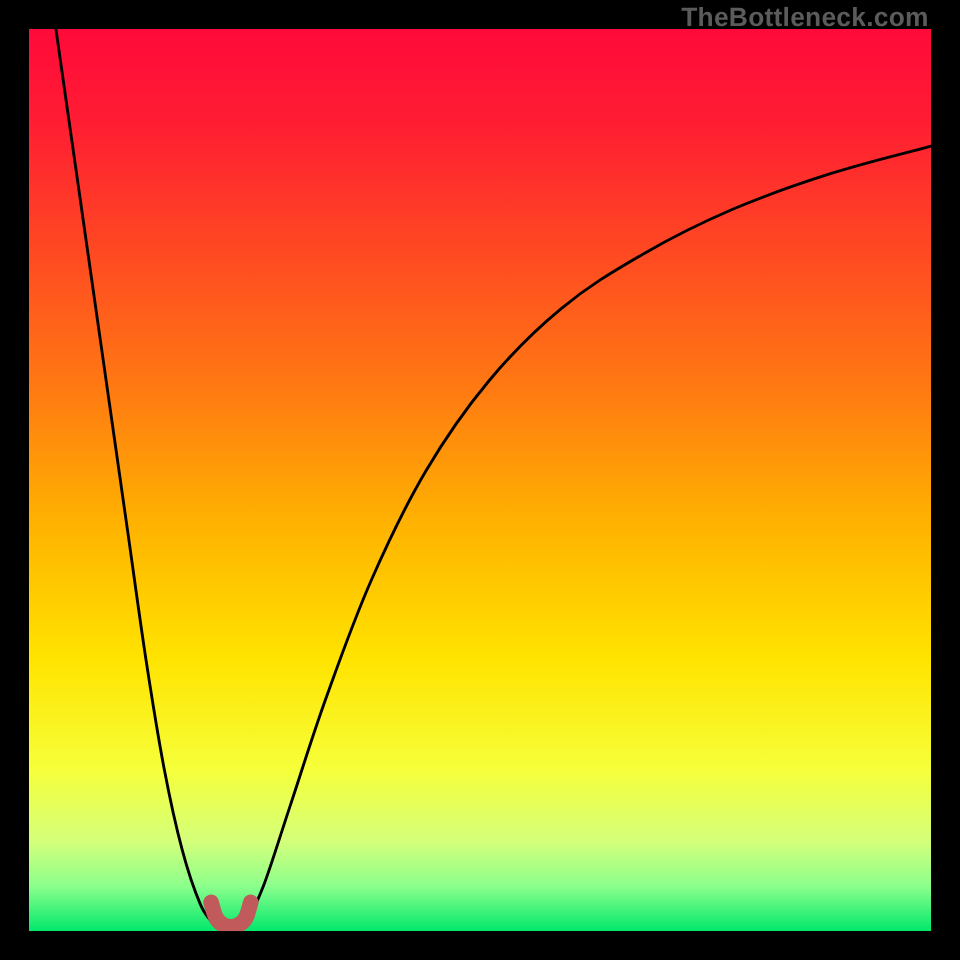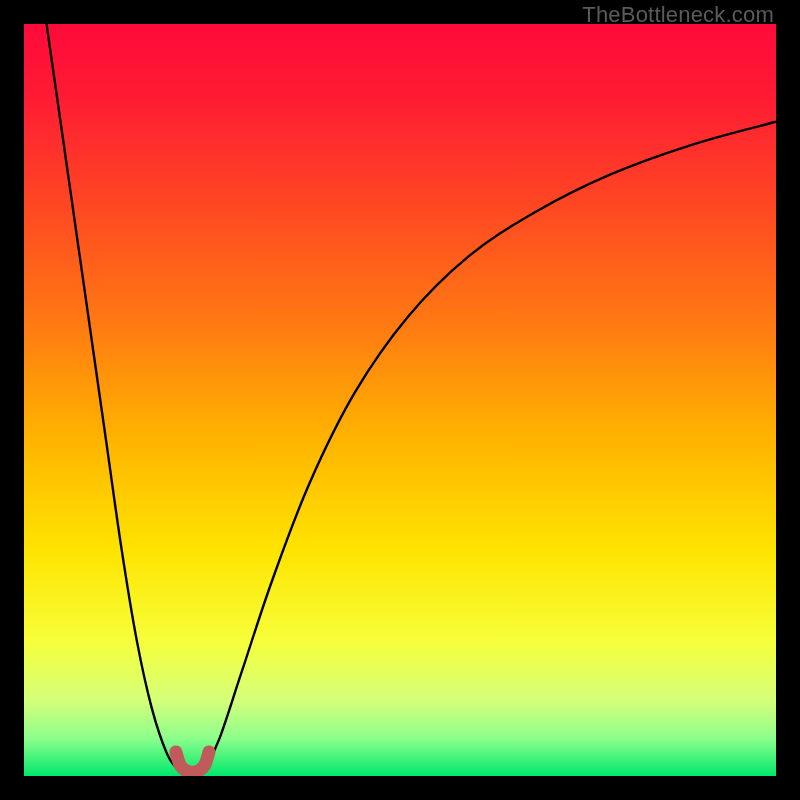--- a/index.html
+++ b/index.html
@@ -26,21 +26,21 @@
     width: 752px;
     height: 752px;
     overflow: hidden;
   }
   .watermark {
     position: absolute;
     top: 2px;
     right: 26px;
     color: #5b5b5b;
     font-size: 22px;
-    font-weight: 400;
+    font-weight: 700;
     letter-spacing: 0.2px;
     z-index: 10;
   }
   svg { display: block; }
 </style>
 </head>
 <body>
 
 <div class="watermark">TheBottleneck.com</div>
 

